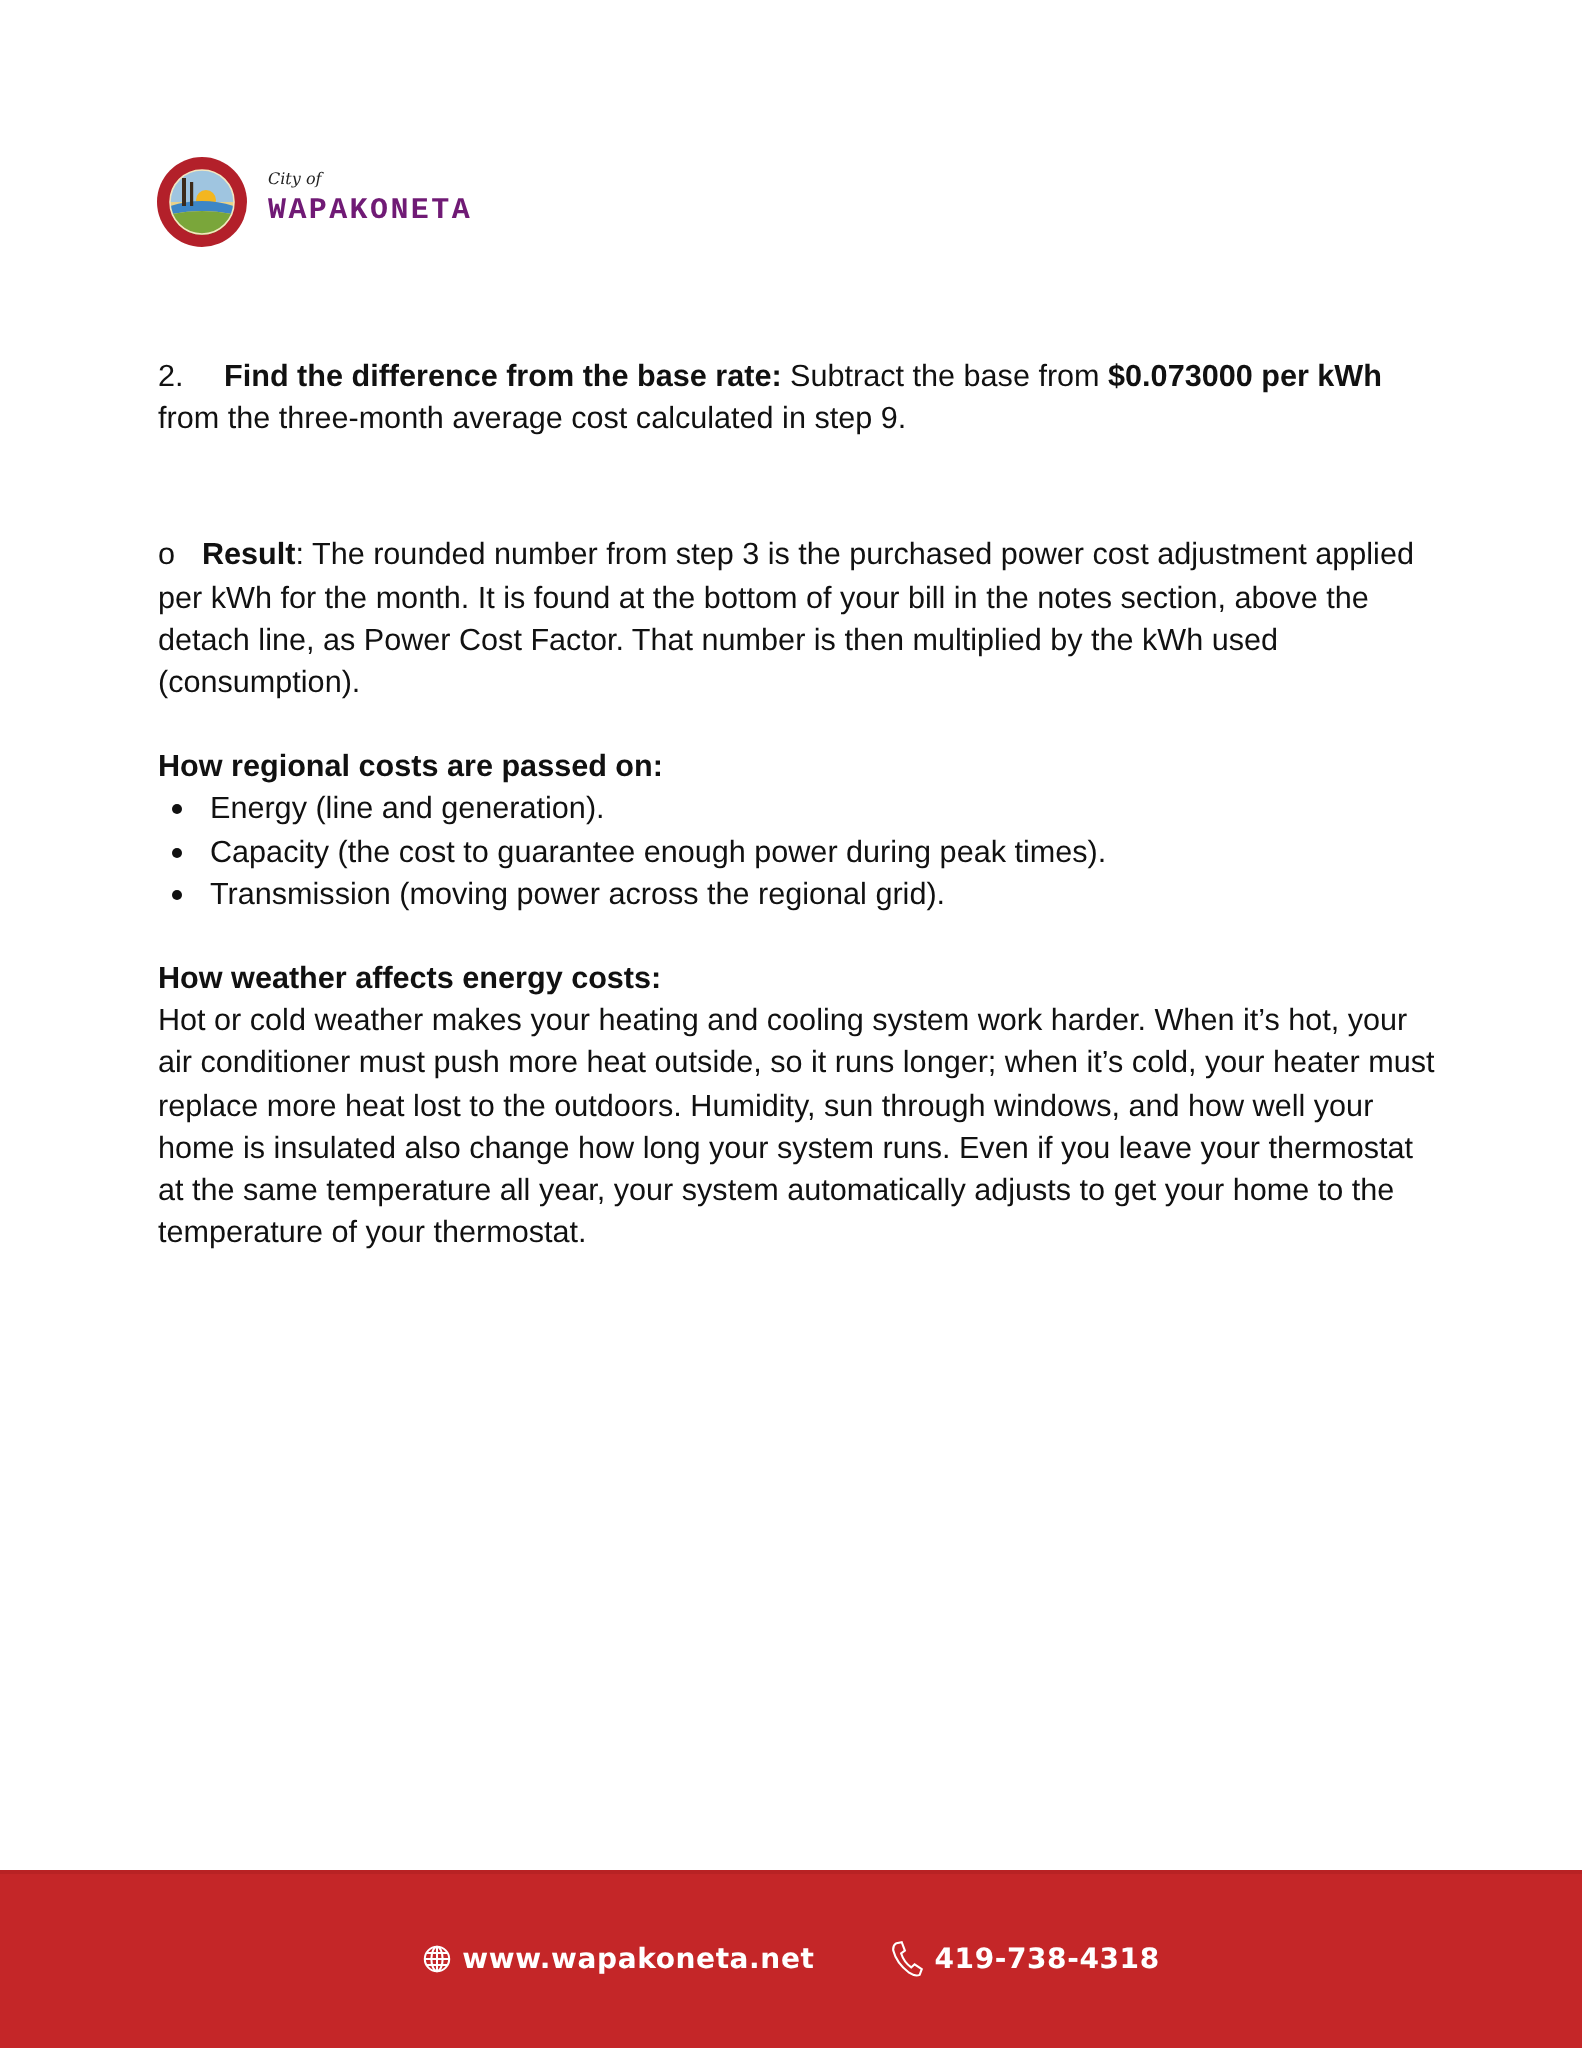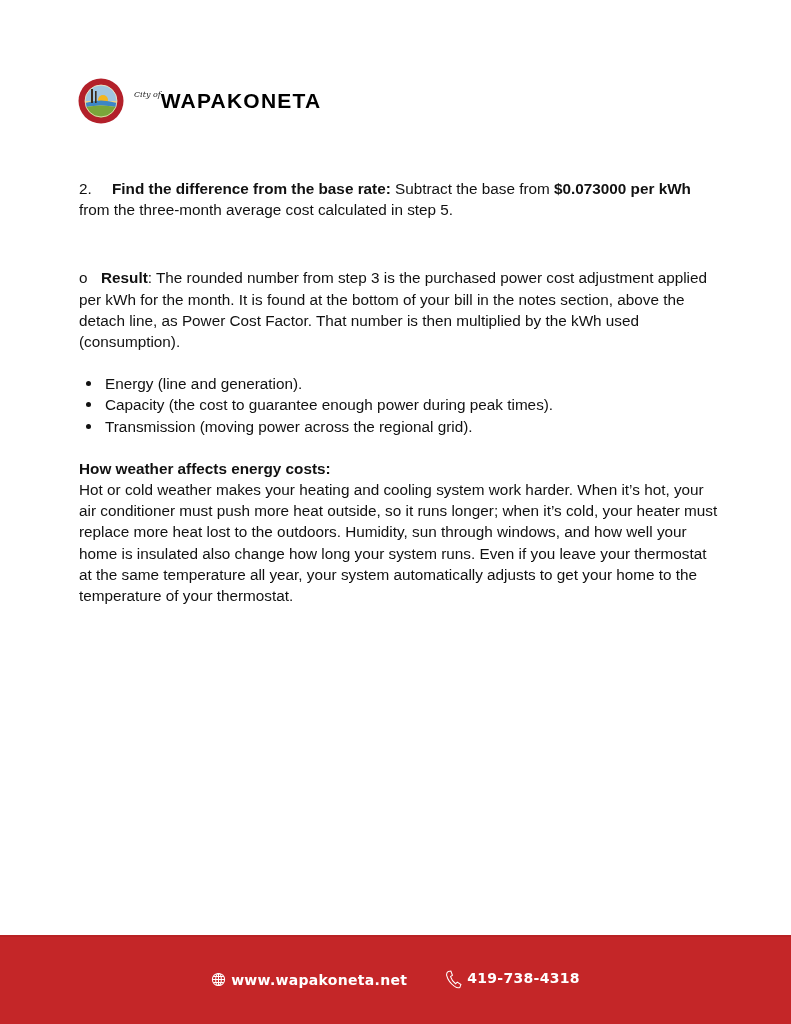--- a/index.html
+++ b/index.html
@@ -3,37 +3,37 @@
   <meta charset="utf-8">
   <style>
     html, body { margin: 0; padding: 0; }
     body {
       width: 791px; height: 1024px; position: relative; overflow: hidden;
       background: #ffffff; color: #111111;
       font-family: "Liberation Sans", "DejaVu Sans", sans-serif;
     }
     .header { position: absolute; left: 78px; top: 78px; display: flex; align-items: center; }
     .seal { width: 46px; height: 46px; }
-    .brand { margin-left: 10px; display: flex; }
+    .brand { margin-left: 10px; display: flex; flex-direction: column; }
     .brand .cityof { font-family: "DejaVu Serif", serif; font-style: italic; font-size: 8px; color: #222; margin-bottom: 1px; }
-    .brand .name { font-family: Liberation Sans, sans-serif; font-weight: bold; font-size: 21px; letter-spacing: 1.2px; color: #000000; line-height: 22px; }
+    .brand .name { font-family: Liberation Mono, monospace; font-weight: bold; font-size: 15px; letter-spacing: 1.2px; color: #701a75; line-height: 22px; }
 
     .content { position: absolute; left: 79px; top: 178px; width: 640px; font-size: 15.3px; line-height: 21.2px; }
     .content p { margin: 0; }
     .content b { font-weight: bold; }
     .gap { height: 21px; }
     .num { display: inline-block; width: 33px; }
     .bullet-o { display: inline-block; width: 22px; }
     ul { margin: 0; padding: 0 0 0 26px; list-style: none; }
     ul li { position: relative; }
     ul li::before { content: ""; position: absolute; left: -19px; top: 8px; width: 5px; height: 5px; border-radius: 50%; background: #111; }
 
     .footer { position: absolute; left: 0; top: 935px; width: 791px; height: 89px; background: #c42628; border-top: 2px solid #b82224; }
     .footer-row { position: absolute; top: 33px; left: 0; width: 100%; display: flex; justify-content: center; align-items: center; color: #fff; font-family: "DejaVu Sans", sans-serif; font-weight: bold; font-size: 14px; letter-spacing: 0.3px; }
-    .fitem { display: flex; margin: 0 19px; }
+    .fitem { display: flex; align-items: center; margin: 0 19px; }
     .fitem svg { margin-right: 5px; }
   </style>
 </head>
 <body>
 
 <div class="header">
   <svg class="seal" viewBox="0 0 46 46">
     <circle cx="23" cy="23" r="22.5" fill="#b3202a"></circle>
     <circle cx="23" cy="23" r="16" fill="#e8d28a"></circle>
     <path d="M7 23 A16 16 0 0 1 39 23 Z" fill="#9fc5e0"></path>
@@ -45,28 +45,29 @@
     <circle cx="23" cy="23" r="16" fill="none" stroke="#f4e6c0" stroke-width="0.8"></circle>
   </svg>
   <div class="brand">
     <span class="cityof">City of</span>
     <span class="name">WAPAKONETA</span>
   </div>
 </div>
 
 <div class="content">
   <p>
-    <span class="num">2.</span><b>Find the difference from the base rate:</b><span> Subtract the base from </span><b>$0.073000 per kWh</b><span> from the three-month average cost calculated in step 5.</span>
+    <span class="num">2.</span><b>Find the difference from the base rate:</b><span> Subtract the base from </span><b>$0.073000 per kWh</b><span> from the three-month average cost calculated in step 9.</span>
   </p>
   <div class="gap"></div>
   <div class="gap" style="height:26px"></div>
   <p>
     <span class="bullet-o">o</span><b>Result</b><span>: The rounded number from step 3 is the purchased power cost adjustment applied per kWh for the month. It is found at the bottom of your bill in the notes section, above the detach line, as Power Cost Factor. That number is then multiplied by the kWh used (consumption).</span>
   </p>
   <div class="gap"></div>
+  <p><b>How regional costs are passed on:</b></p>
   <ul>
     <li>Energy (line and generation).</li>
     <li>Capacity (the cost to guarantee enough power during peak times).</li>
     <li>Transmission (moving power across the regional grid).</li>
   </ul>
   <div class="gap"></div>
   <p><b>How weather affects energy costs:</b></p>
   <p>Hot or cold weather makes your heating and cooling system work harder. When it’s hot, your air conditioner must push more heat outside, so it runs longer; when it’s cold, your heater must replace more heat lost to the outdoors. Humidity, sun through windows, and how well your home is insulated also change how long your system runs. Even if you leave your thermostat at the same temperature all year, your system automatically adjusts to get your home to the temperature of your thermostat.</p>
 </div>
 

